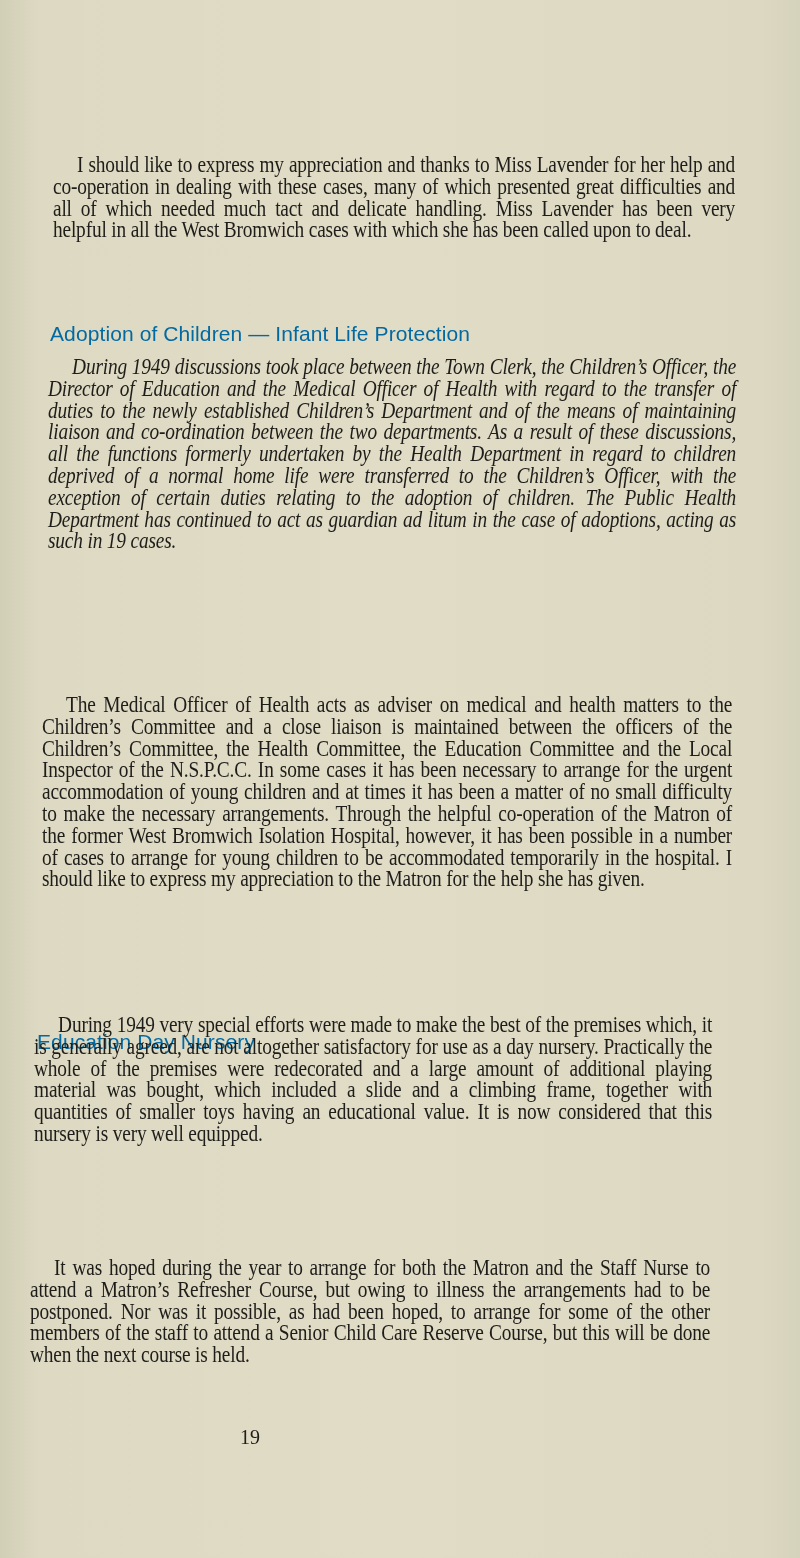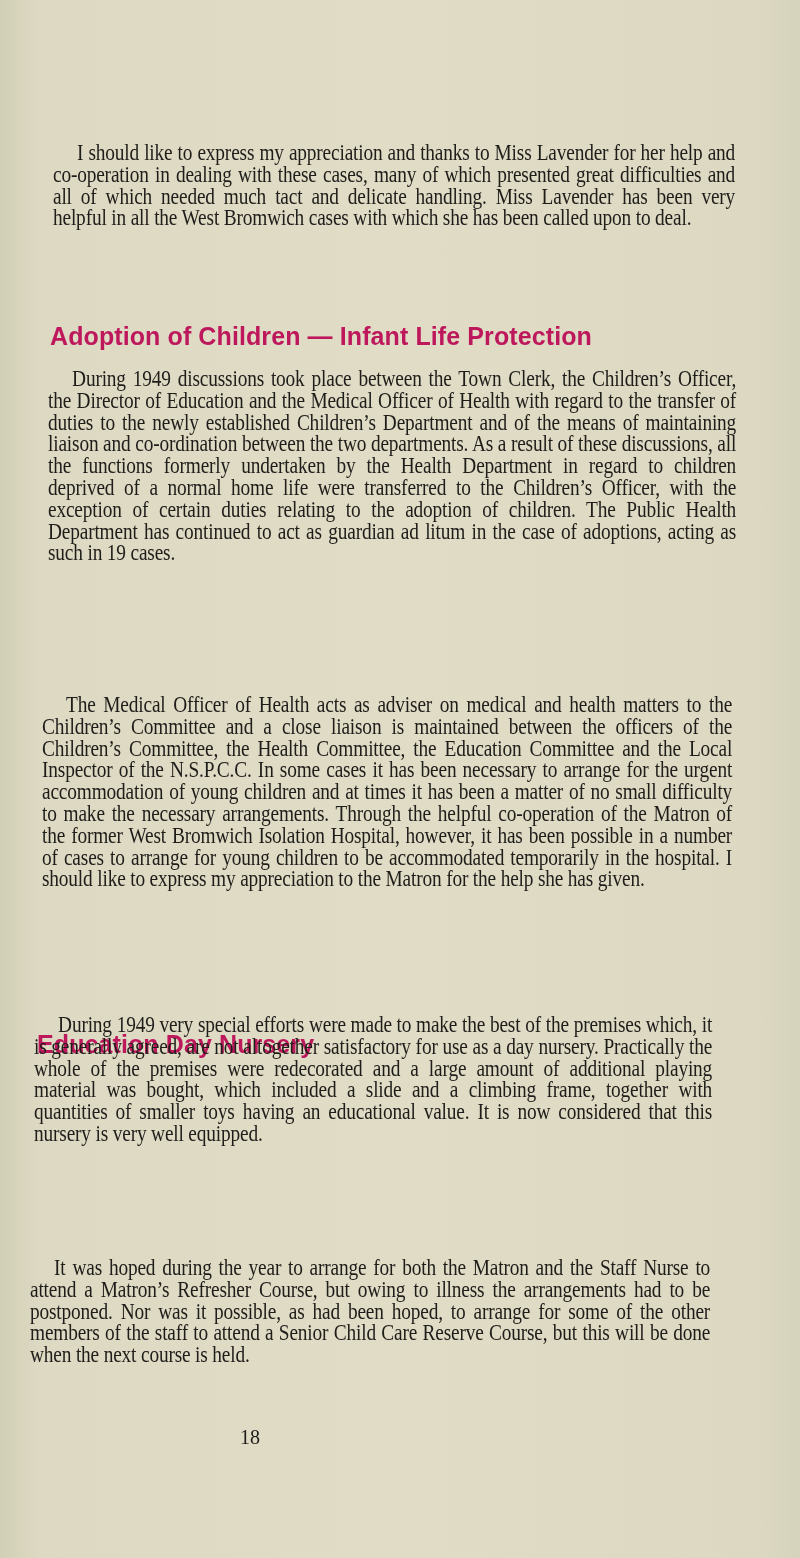--- a/index.html
+++ b/index.html
@@ -31,24 +31,24 @@
     letter-spacing: -0.2px;
     transform-origin: left top;
   }
   .block p {
     margin: 0;
     text-indent: 28px;
   }
   .heading {
     position: absolute;
     font-family: "Liberation Sans", "DejaVu Sans", sans-serif;
-    font-weight: bold;
-    font-size: 25px;
+    font-weight: normal;
+    font-size: 21px;
     letter-spacing: 0.1px;
-    color: #be185d;
+    color: #0369a1;
   }
   .pagenum {
     position: absolute;
     left: 230px;
     top: 1426px;
     font-size: 20px;
     width: 40px;
     text-align: center;
   }
   .cond {
@@ -56,29 +56,29 @@
     transform: scaleX(0.86);
     transform-origin: left top;
     width: 116.3%;
   }
 </style>
 </head>
 <body>
 
 <div class="page">
 
-  <div class="block" style="left:53px; top:142px; width:682px;">
+  <div class="block" style="left:53px; top:154px; width:682px;">
     <div class="cond">
       <p>I should like to express my appreciation and thanks to Miss Lavender for her help and co-operation in dealing with these cases, many of which presented great difficulties and all of which needed much tact and delicate handling. Miss Lavender has been very helpful in all the West Bromwich cases with which she has been called upon to deal.</p>
     </div>
   </div>
 
   <div class="heading" style="left:50px; top:322px;">Adoption of Children — Infant Life Protection</div>
 
-  <div class="block" style="left:48px; top:368px; width:688px;">
+  <div class="block" style="left:48px; top:356px; width:688px;font-style:italic;">
     <div class="cond">
       <p>During 1949 discussions took place between the Town Clerk, the Children’s Officer, the Director of Education and the Medical Officer of Health with regard to the transfer of duties to the newly established Children’s Department and of the means of maintaining liaison and co-ordination between the two departments. As a result of these discussions, all the functions formerly undertaken by the Health Department in regard to children deprived of a normal home life were transferred to the Children’s Officer, with the exception of certain duties relating to the adoption of children. The Public Health Department has continued to act as guardian ad litum in the case of adoptions, acting as such in 19 cases.</p>
     </div>
   </div>
 
 
   <div class="block" style="left:42px; top:694px; width:690px;font-family:Liberation Serif, serif;">
     <div class="cond">
       <p>The Medical Officer of Health acts as adviser on medical and health matters to the Children’s Committee and a close liaison is maintained between the officers of the Children’s Committee, the Health Committee, the Education Committee and the Local Inspector of the N.S.P.C.C. In some cases it has been necessary to arrange for the urgent accommodation of young children and at times it has been a matter of no small difficulty to make the necessary arrangements. Through the helpful co-operation of the Matron of the former West Bromwich Isolation Hospital, however, it has been possible in a number of cases to arrange for young children to be accommodated temporarily in the hospital. I should like to express my appreciation to the Matron for the help she has given.</p>
     </div>
@@ -91,15 +91,15 @@
       <p>During 1949 very special efforts were made to make the best of the premises which, it is generally agreed, are not altogether satisfactory for use as a day nursery. Practically the whole of the premises were redecorated and a large amount of additional playing material was bought, which included a slide and a climbing frame, together with quantities of smaller toys having an educational value. It is now considered that this nursery is very well equipped.</p>
     </div>
   </div>
 
   <div class="block" style="left:30px; top:1257px; width:680px;">
     <div class="cond">
       <p>It was hoped during the year to arrange for both the Matron and the Staff Nurse to attend a Matron’s Refresher Course, but owing to illness the arrangements had to be postponed. Nor was it possible, as had been hoped, to arrange for some of the other members of the staff to attend a Senior Child Care Reserve Course, but this will be done when the next course is held.</p>
     </div>
   </div>
 
-  <div class="pagenum">18</div>
+  <div class="pagenum">19</div>
 
 </div>
 
 </body></html>

